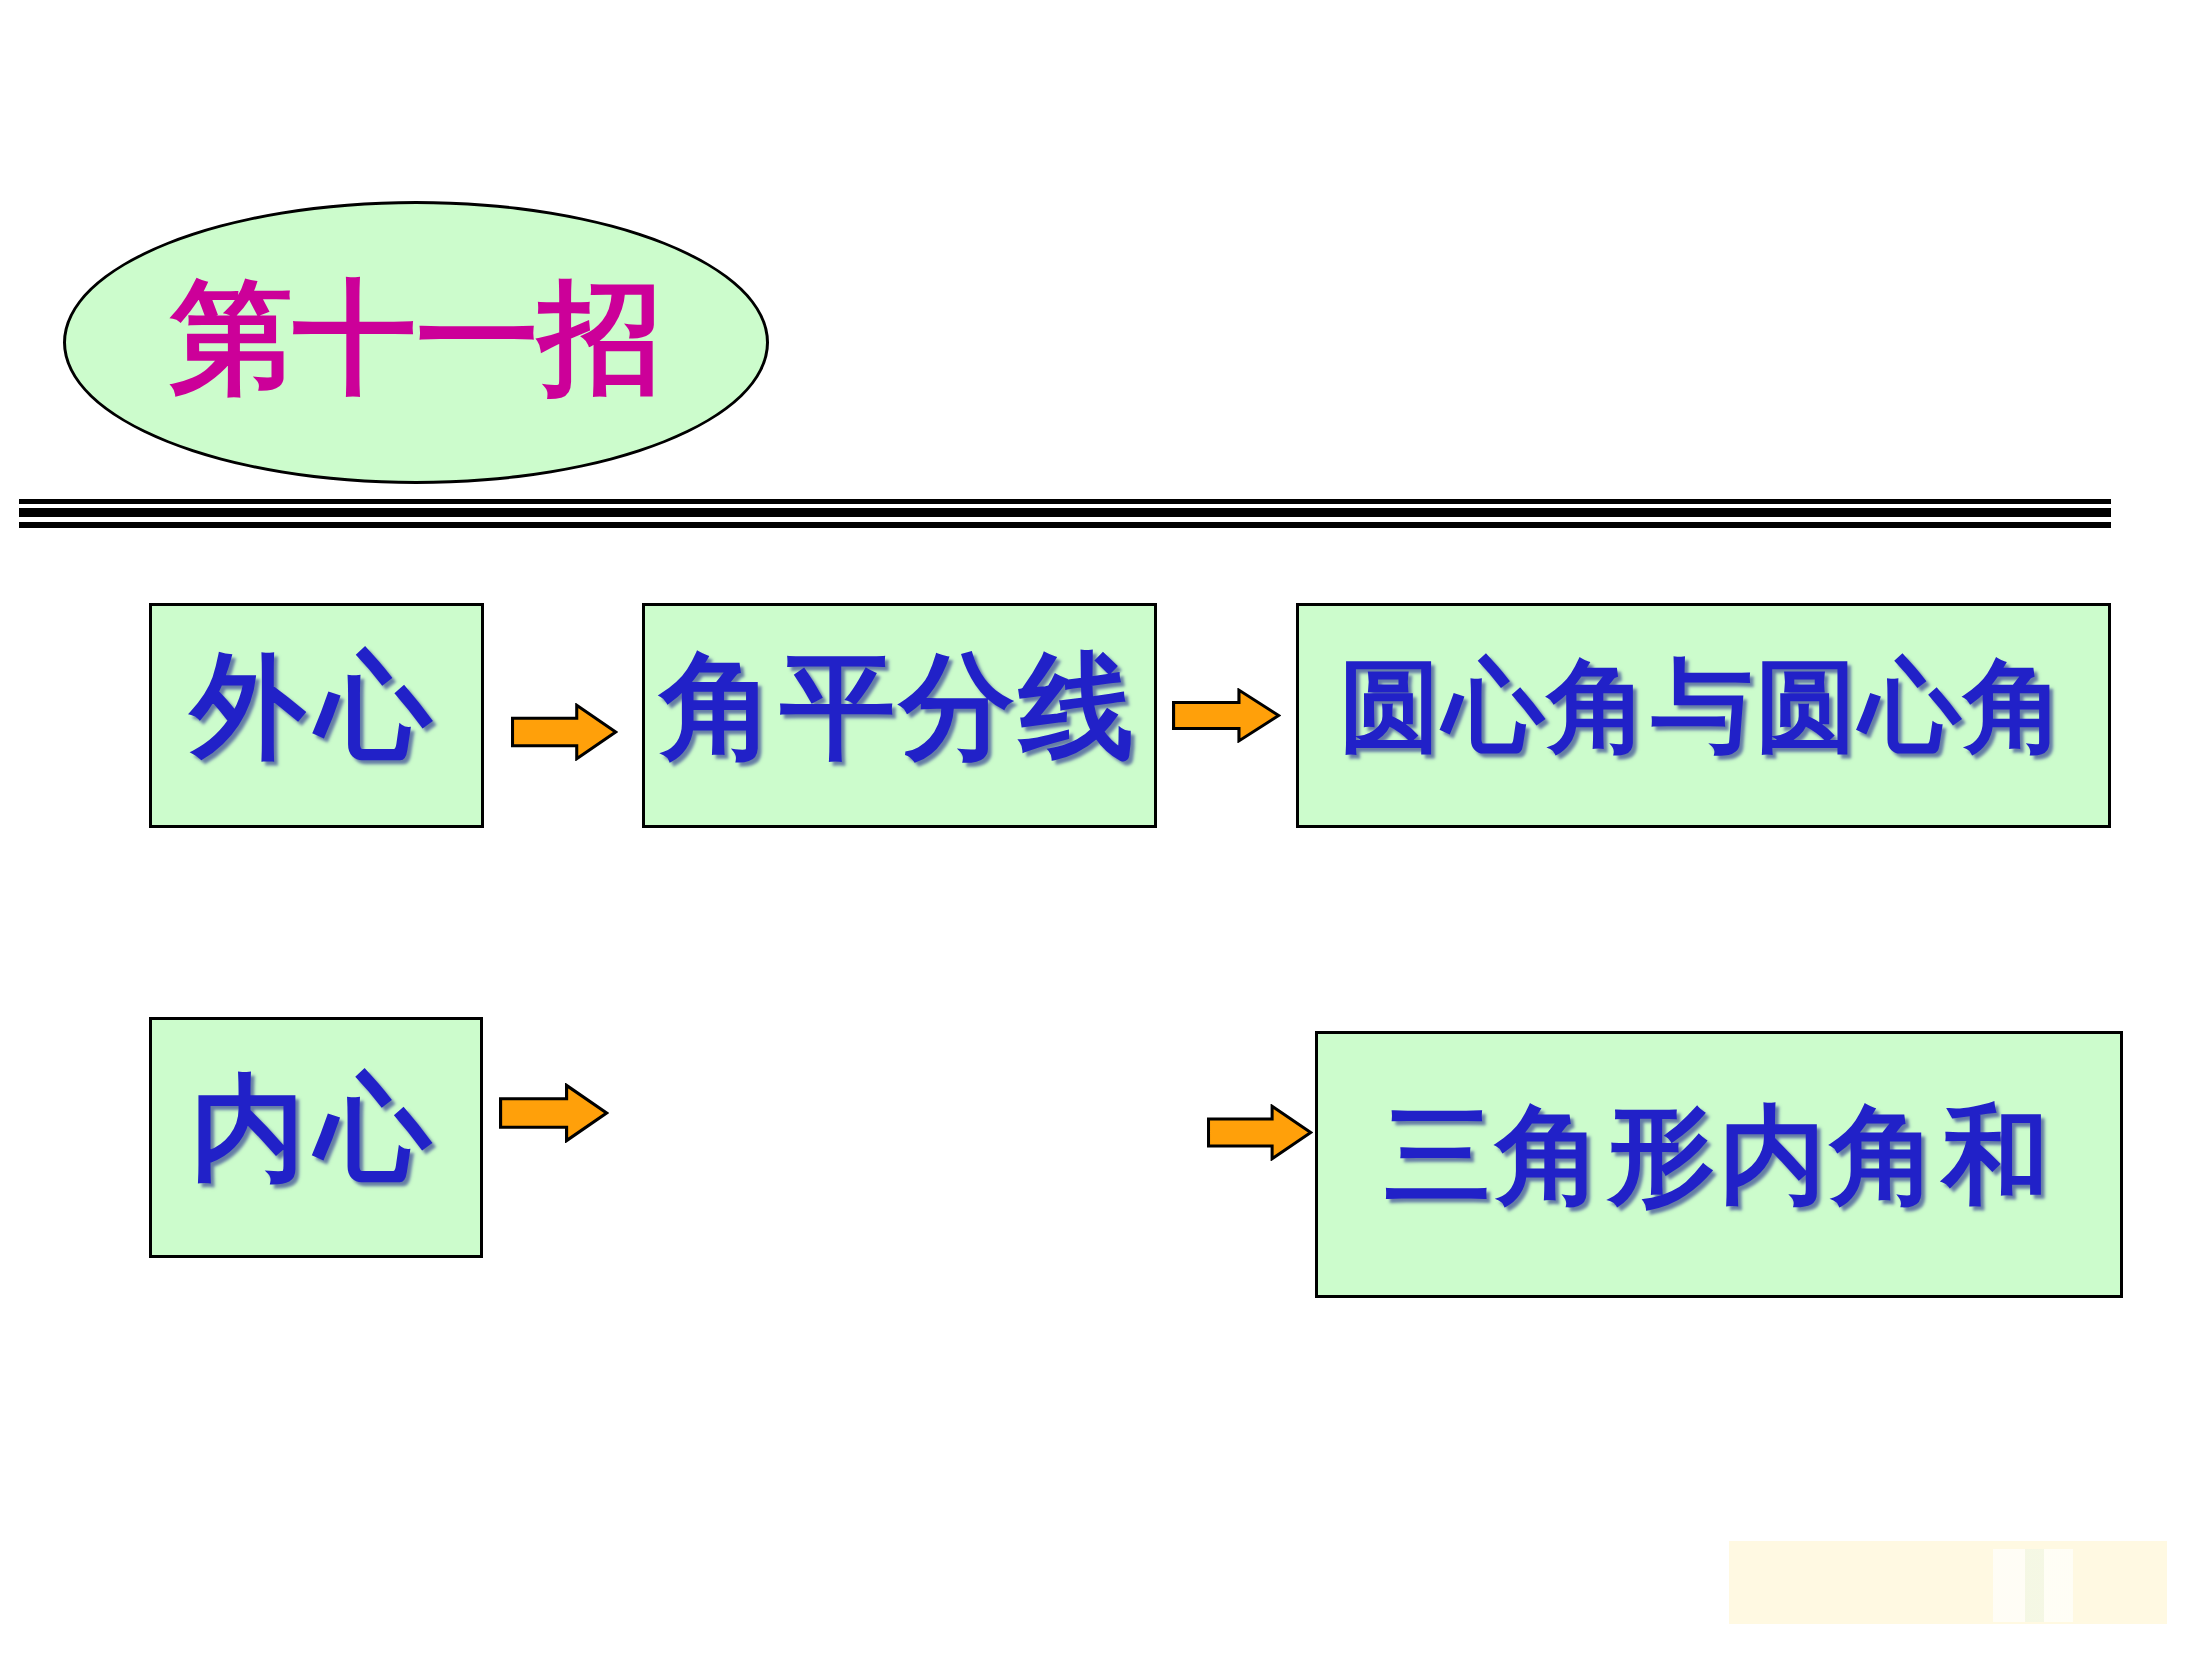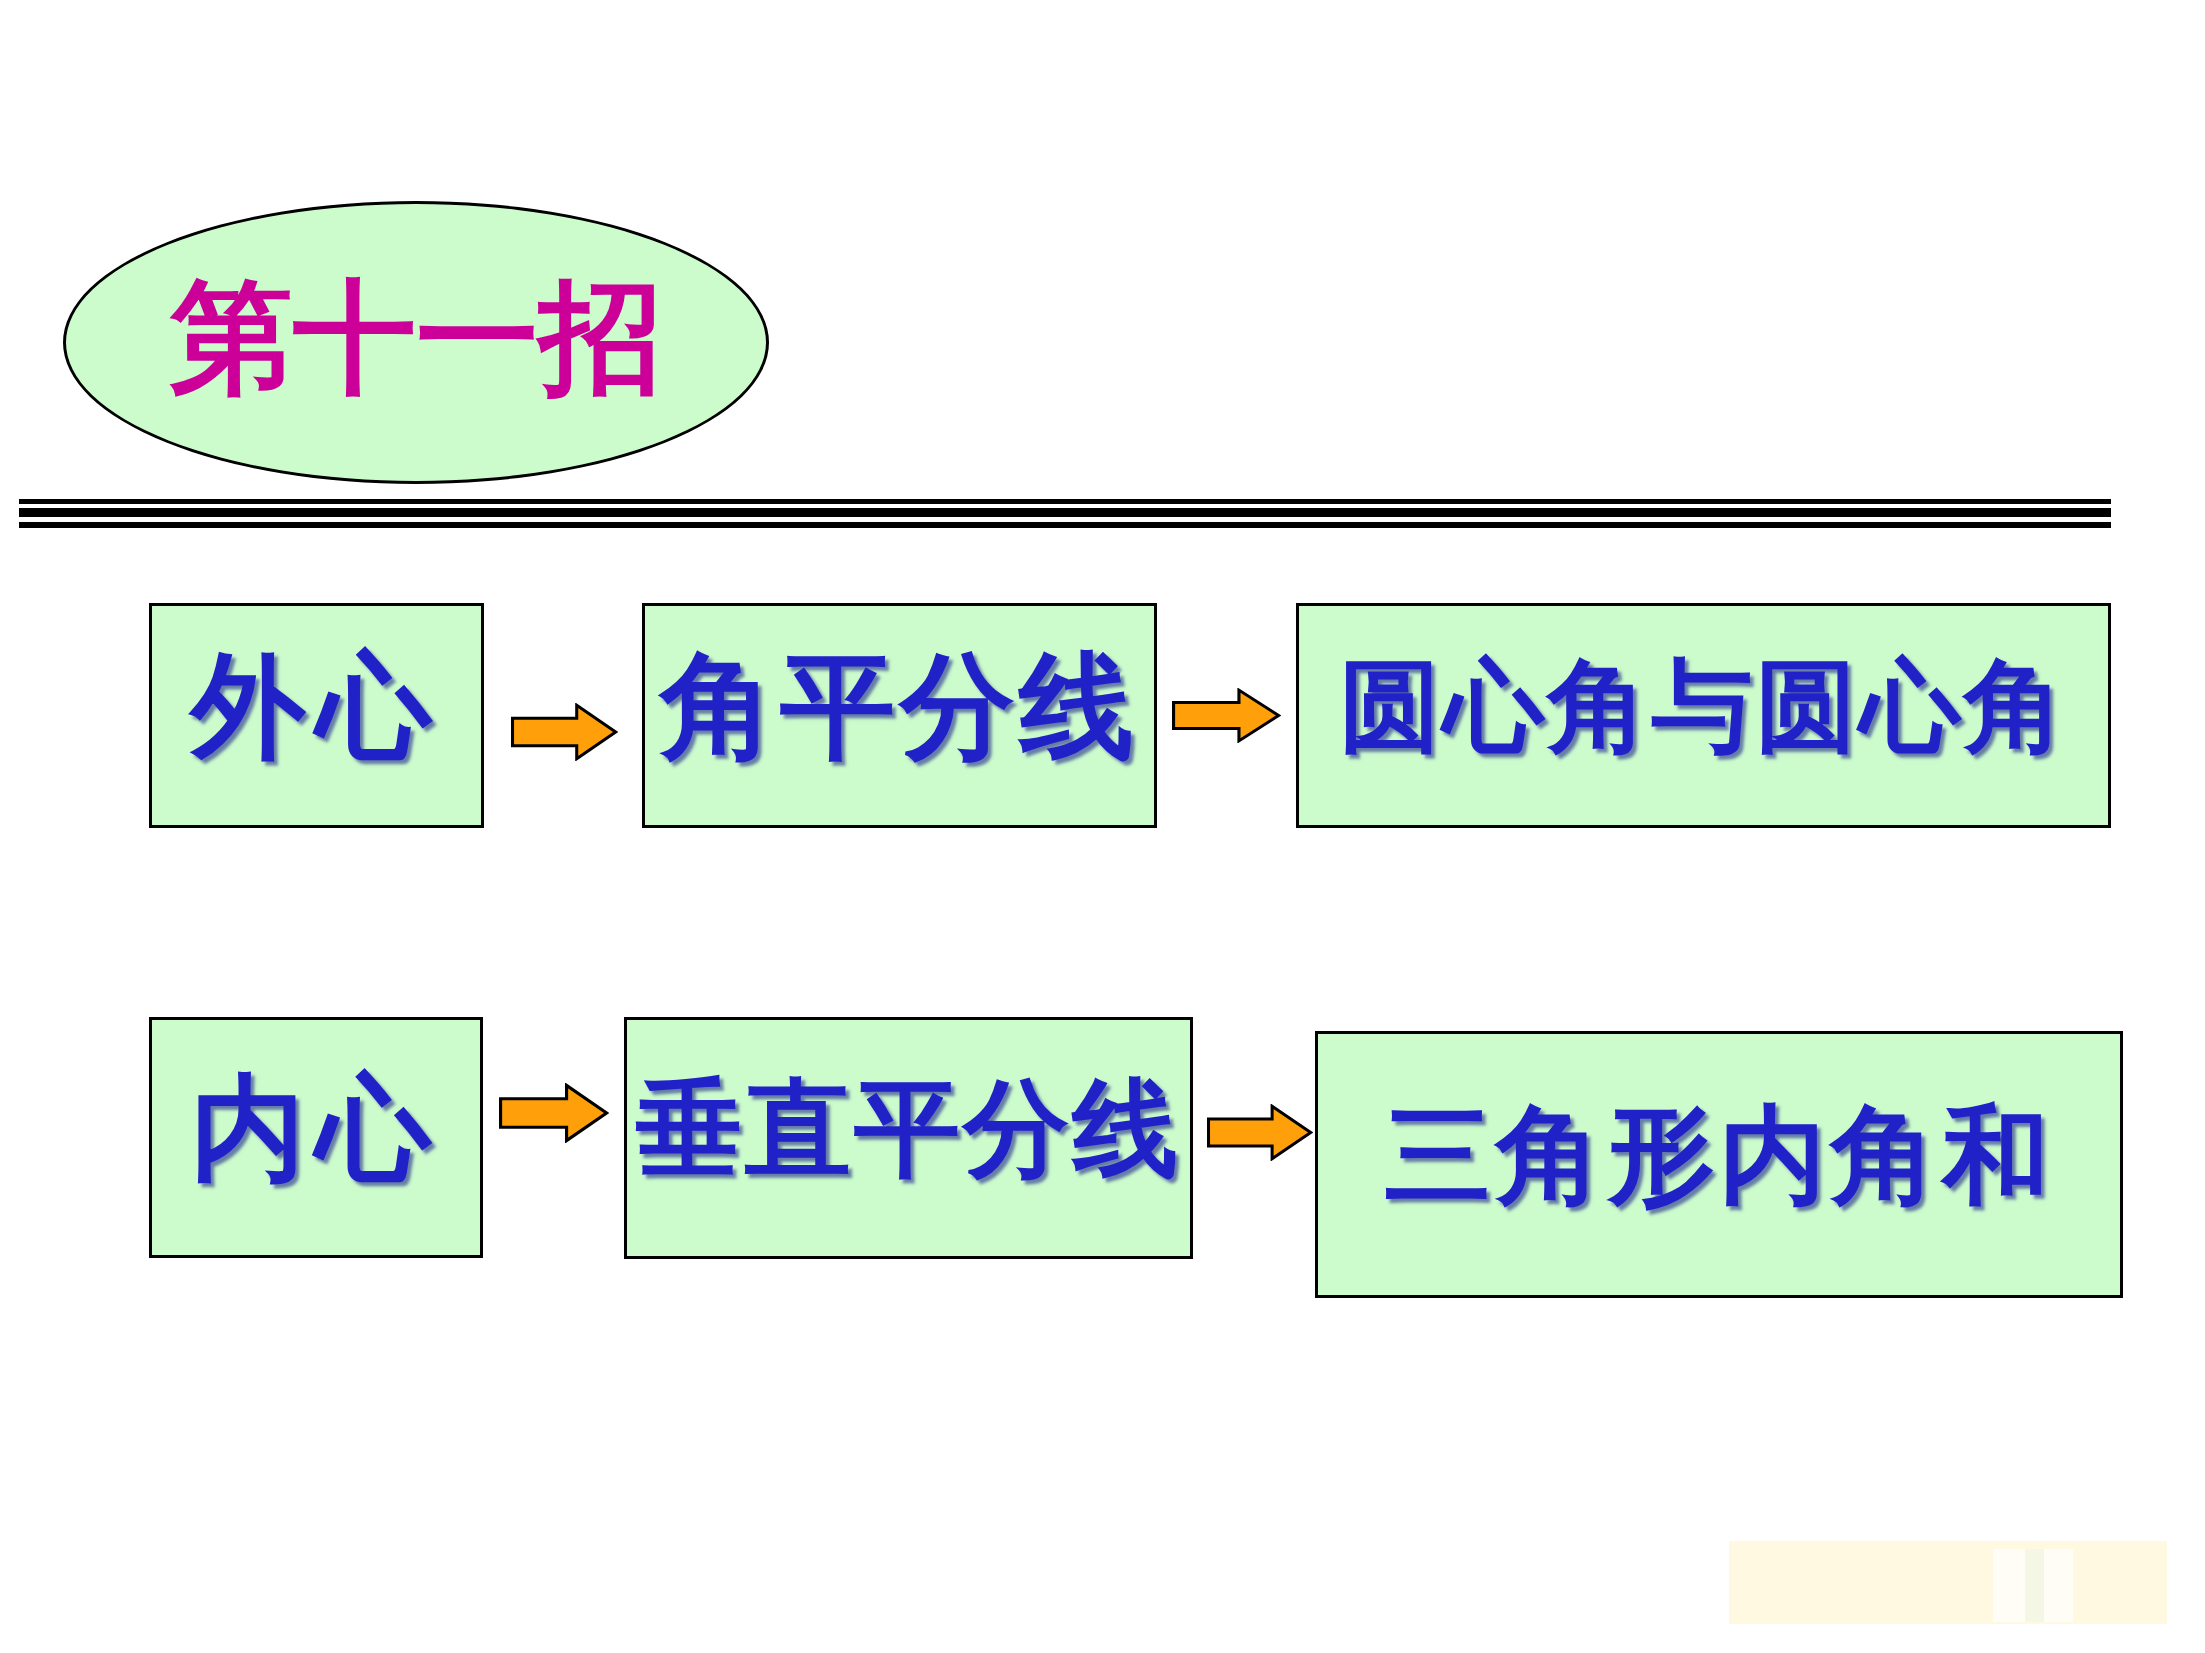--- a/index.html
+++ b/index.html
@@ -164,23 +164,20 @@
   <div class="flow-box box-d">
     <span class="box-label">内心</span>
   </div>
 
   <div class="flow-arrow arrow-3">
     <svg viewBox="0 0 140 76" preserveAspectRatio="none">
       <polygon class="arrow-shape" points="2,20 86,20 86,3 137,38 86,73 86,56 2,56"></polygon>
     </svg>
   </div>
 
-  <div class="flow-box box-e">
-    <span class="box-label">垂直平分线</span>
-  </div>
 
   <div class="flow-arrow arrow-4">
     <svg viewBox="0 0 140 76" preserveAspectRatio="none">
       <polygon class="arrow-shape" points="2,20 86,20 86,3 137,38 86,73 86,56 2,56"></polygon>
     </svg>
   </div>
 
   <div class="flow-box box-f">
     <span class="box-label">三角形内角和</span>
   </div>

